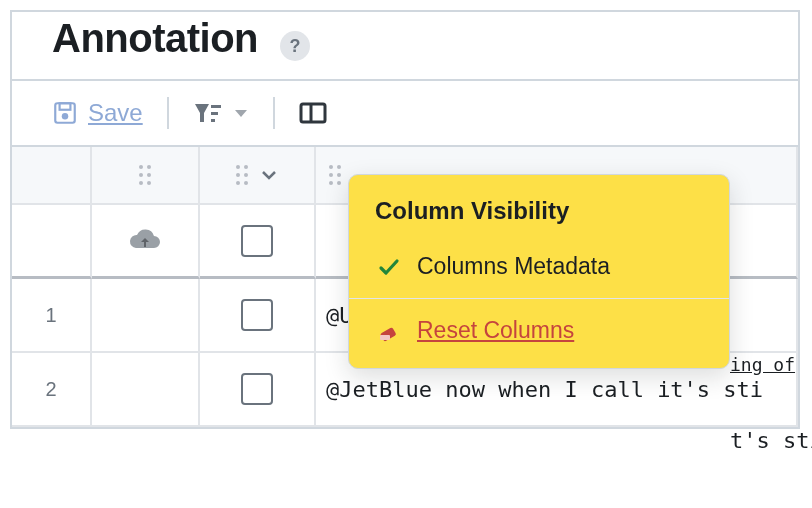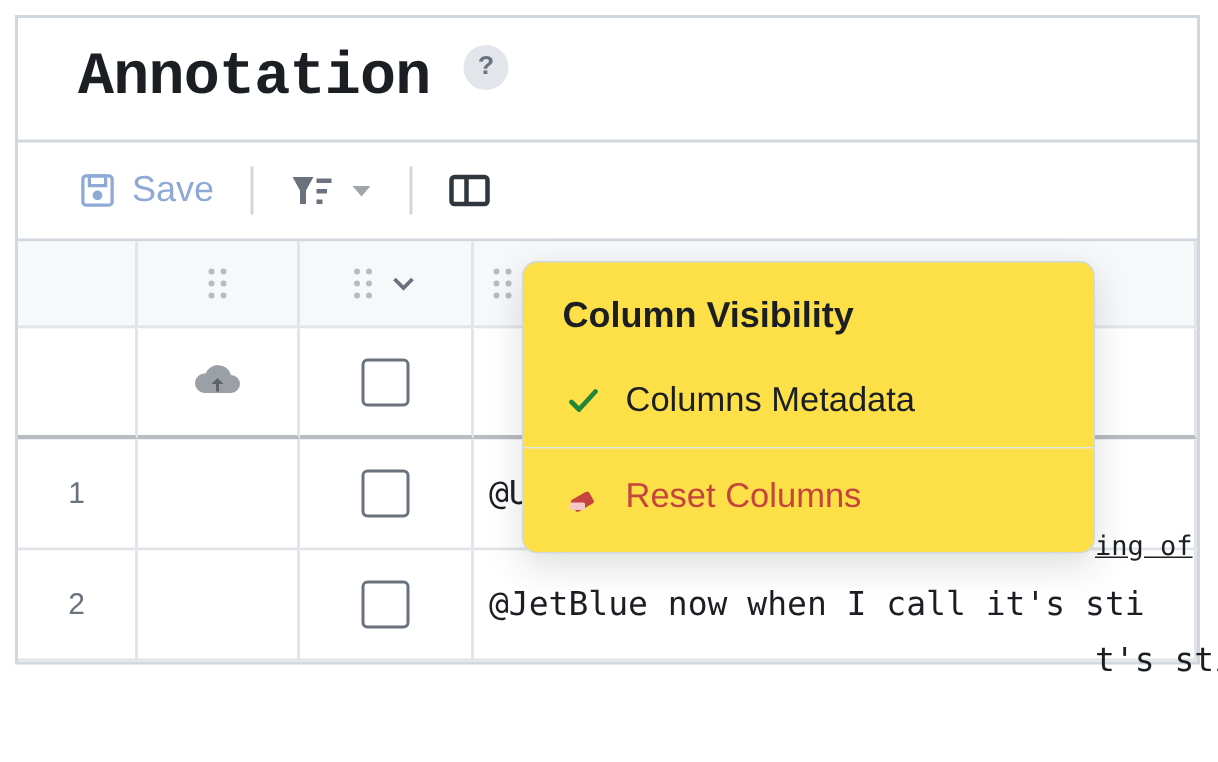--- a/index.html
+++ b/index.html
@@ -15,24 +15,23 @@
     position: relative;
   }
   .frame {
     border: 2px solid #d0d7de;
     border-top: 2px solid #d0d7de;
     margin: 10px;
     width: 790px;
   }
   .header {
     display: flex;
-    align-items: flex-start;
-    padding: 18px 28px 18px 40px;
+    align-items: flex-end;
+    padding: 4px 28px 18px 40px;
     border-bottom: 2px solid #d0d7de;
-    font-family: Liberation Mono, monospace;
   }
   .title {
     font-size: 40px;
     font-weight: 800;
     letter-spacing: -0.5px;
   }
   .help-badge {
     margin-left: 22px;
     width: 30px;
     height: 30px;
@@ -57,20 +56,21 @@
     align-items: center;
     gap: 10px;
     padding: 6px 10px;
     border-radius: 6px;
     cursor: pointer;
   }
   .save-text {
     color: #8ea9d6;
     font-size: 24px;
     font-weight: 500;
+    text-decoration: underline;
   }
   .vdiv {
     width: 2px;
     height: 32px;
     background: #d0d7de;
   }
   svg { display: block; }
 
   
   .table {
@@ -154,20 +154,21 @@
     cursor: pointer;
     border-radius: 6px;
   }
   .pop-sep {
     height: 1px;
     background: #e1e4e8;
     margin: 6px -18px;
   }
   .reset-item {
     color: #c5443e;
+    text-decoration: underline;
   }
   .check-ic { color: #22863a; }
 </style>
 </head>
 <body>
 
 <div class="frame">
 
   <div class="header">
     <div class="title">Annotation</div>

